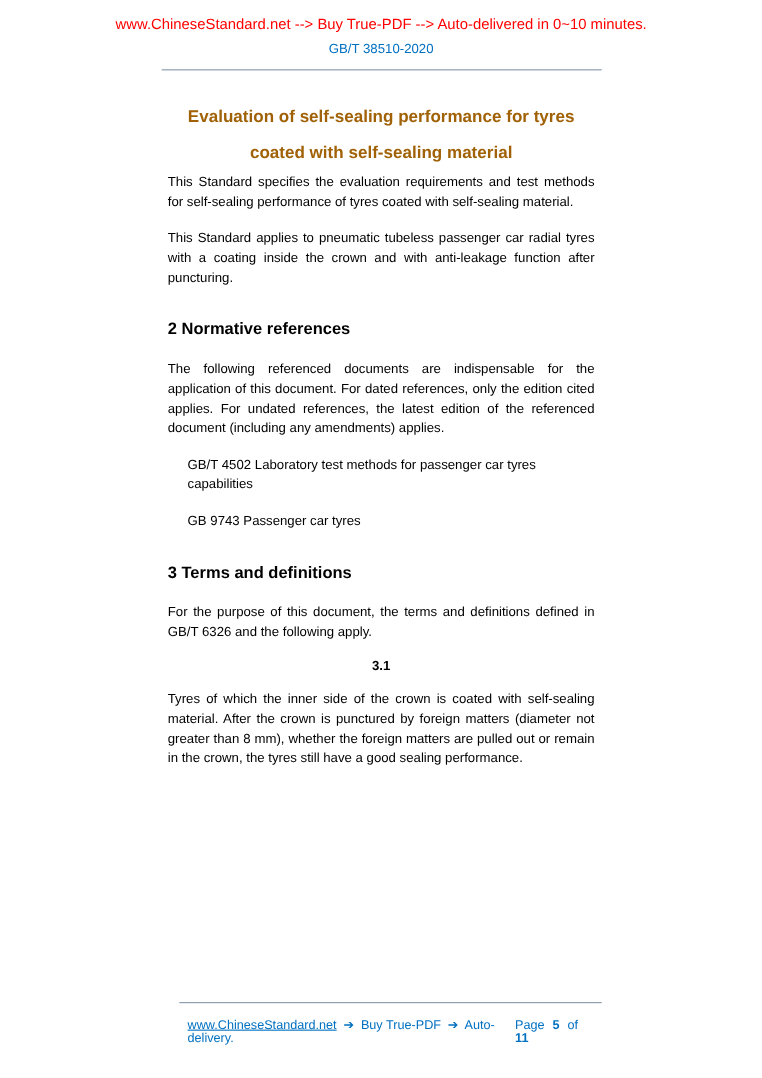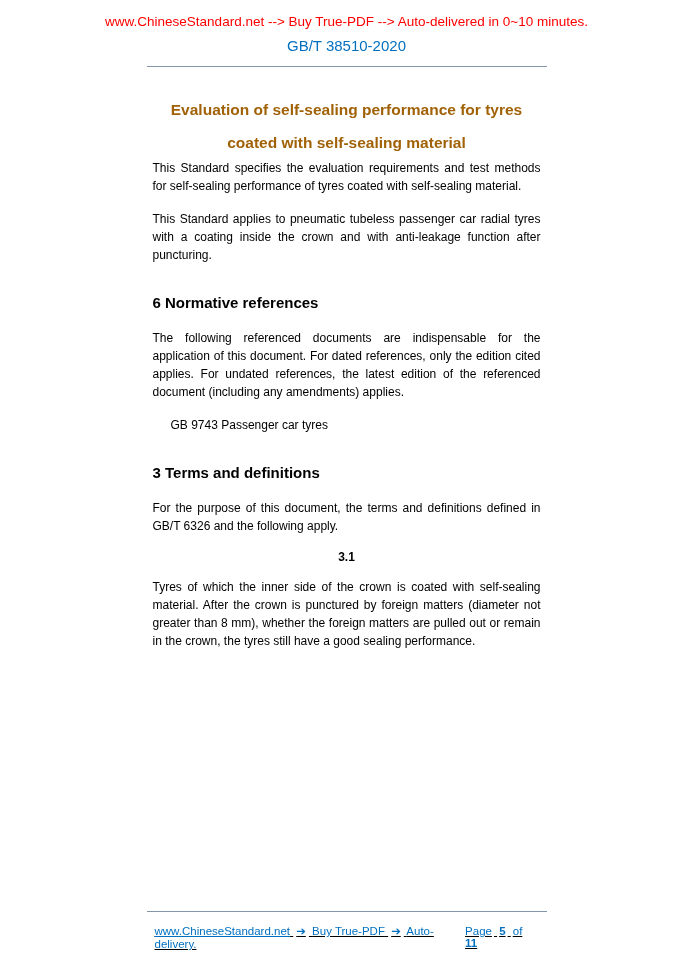--- a/index.html
+++ b/index.html
@@ -18,21 +18,21 @@
   }
   .banner {
     padding-top: 14px;
     text-align: center;
     font-size: 13.5px;
     color: #ff0000;
   }
   .std-code {
     margin-top: 8px;
     text-align: center;
-    font-size: 15px;
+    font-size: 12px;
     color: #0070c0;
   }
   .header-rule {
     margin: 12px 97px 0 97px;
     border: none;
     border-top: 1px solid #8496a8;
     height: 0;
   }
   .doc-title {
     margin-top: 26px;
@@ -73,24 +73,23 @@
     margin-bottom: 14px;
     text-align: center;
   }
   .term-name {
     font-size: 12px;
     font-weight: bold;
     margin-bottom: 15px;
   }
   .footer {
     position: absolute;
-    left: 0;
+    left: 16px;
     right: 0;
     bottom: 30px;
-    text-decoration: underline;
   }
   .footer-rule {
     margin: 0 97px 12px 97px;
     border: none;
     border-top: 1px solid #8496a8;
     height: 0;
   }
   .footer-row {
     display: flex;
     justify-content: space-between;
@@ -122,22 +121,23 @@
   <div class="doc-title">
     <div>Evaluation of self-sealing performance for tyres</div>
     <div>coated with self-sealing material</div>
   </div>
 
   <div class="content">
 
     <p class="para">This Standard specifies the evaluation requirements and test methods for self-sealing performance of tyres coated with self-sealing material.</p>
     <p class="para">This Standard applies to pneumatic tubeless passenger car radial tyres with a coating inside the crown and with anti-leakage function after puncturing.</p>
 
-    <div class="section-heading">6 Normative references</div>
+    <div class="section-heading">2 Normative references</div>
     <p class="para">The following referenced documents are indispensable for the application of this document. For dated references, only the edition cited applies. For undated references, the latest edition of the referenced document (including any amendments) applies.</p>
+    <div class="ref-item">GB/T 4502 Laboratory test methods for passenger car tyres capabilities</div>
     <div class="ref-item">GB 9743 Passenger car tyres</div>
 
     <div class="section-heading">3 Terms and definitions</div>
     <p class="para">For the purpose of this document, the terms and definitions defined in GB/T 6326 and the following apply.</p>
     <div class="term-number">3.1</div>
     <p class="para">Tyres of which the inner side of the crown is coated with self-sealing material. After the crown is punctured by foreign matters (diameter not greater than 8 mm), whether the foreign matters are pulled out or remain in the crown, the tyres still have a good sealing performance.</p>
 
   </div>
 
   <div class="footer">

